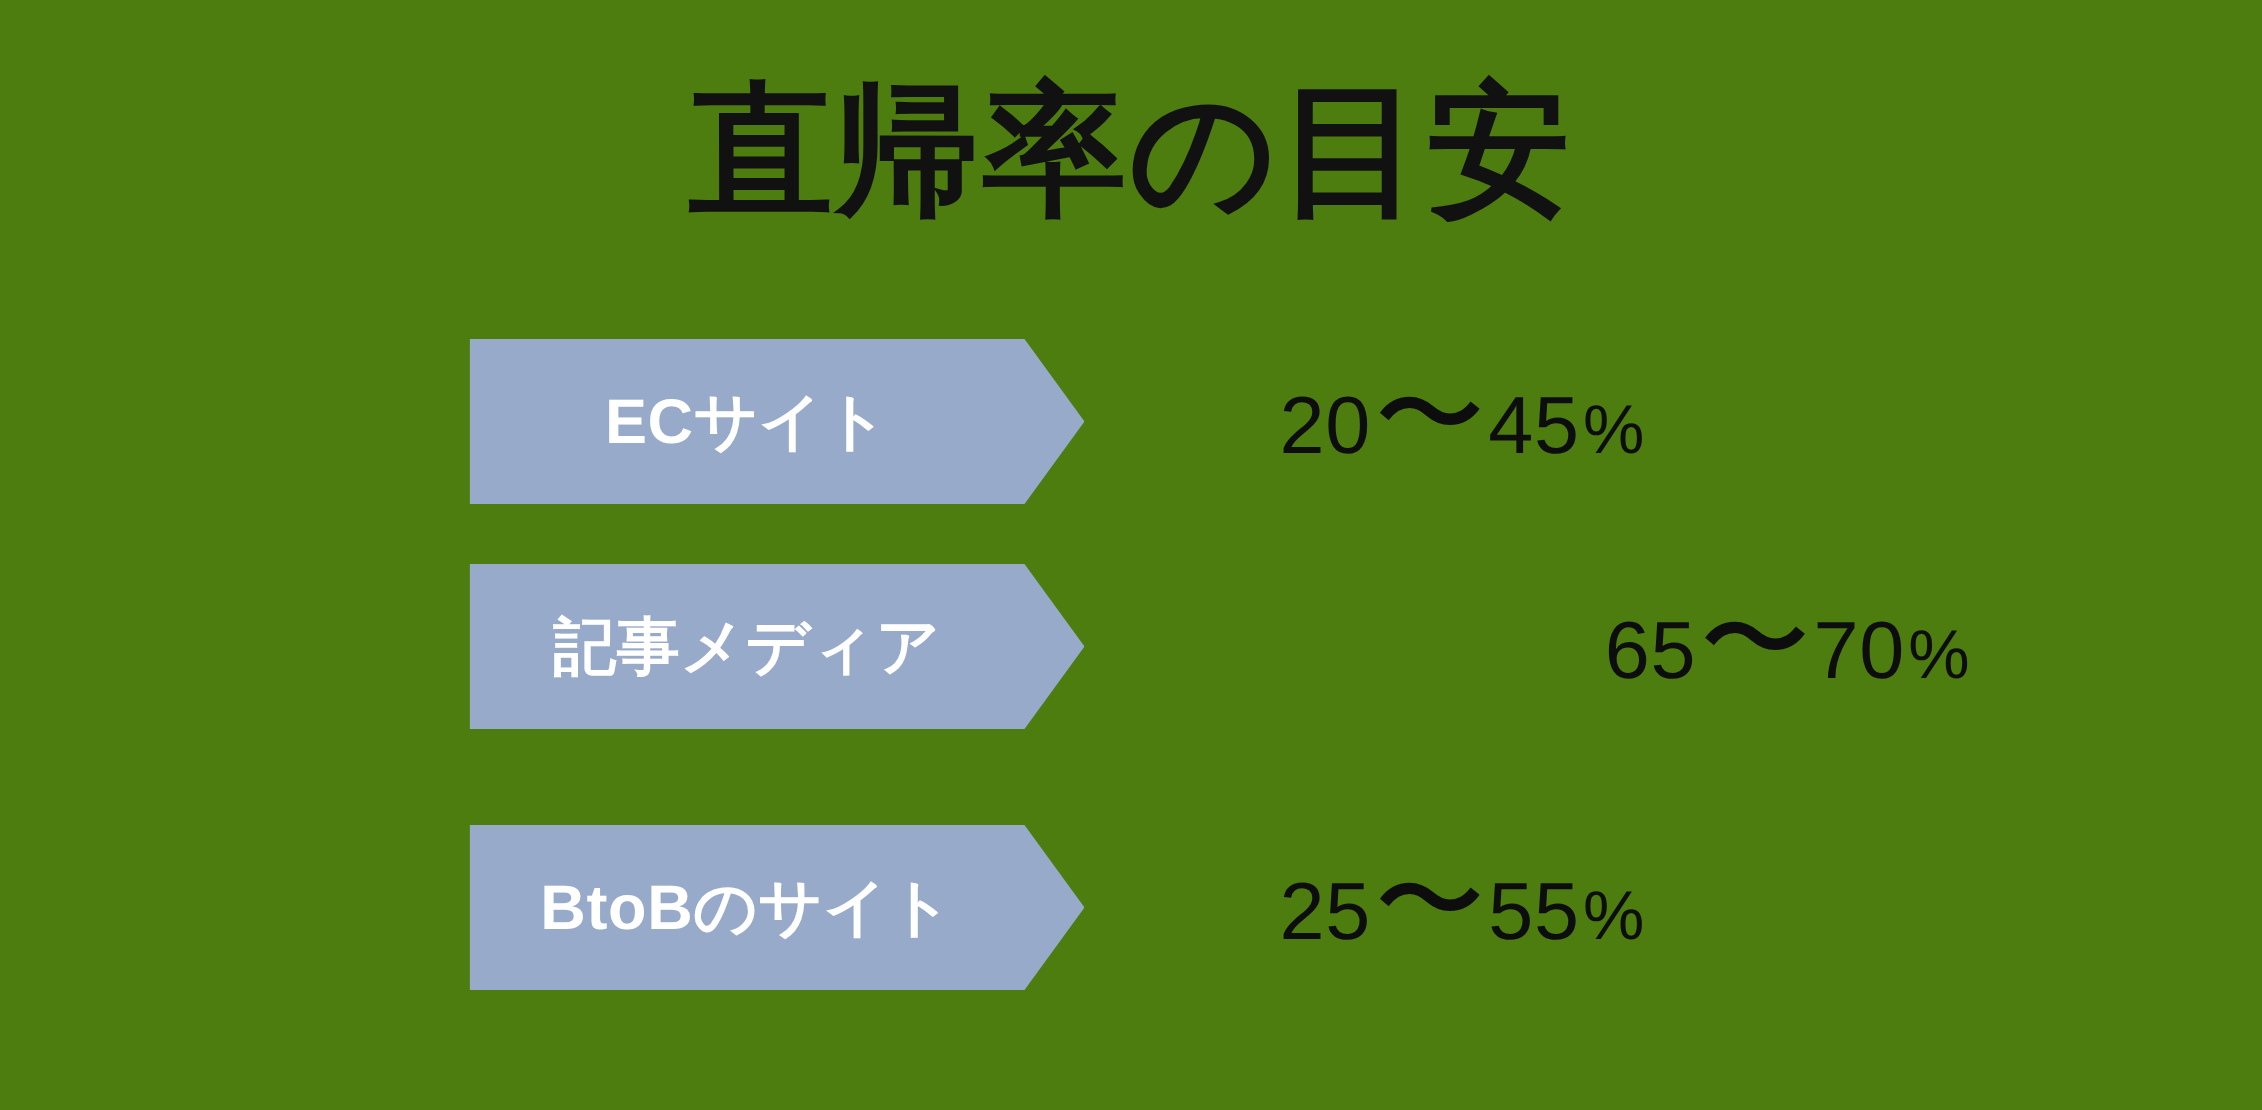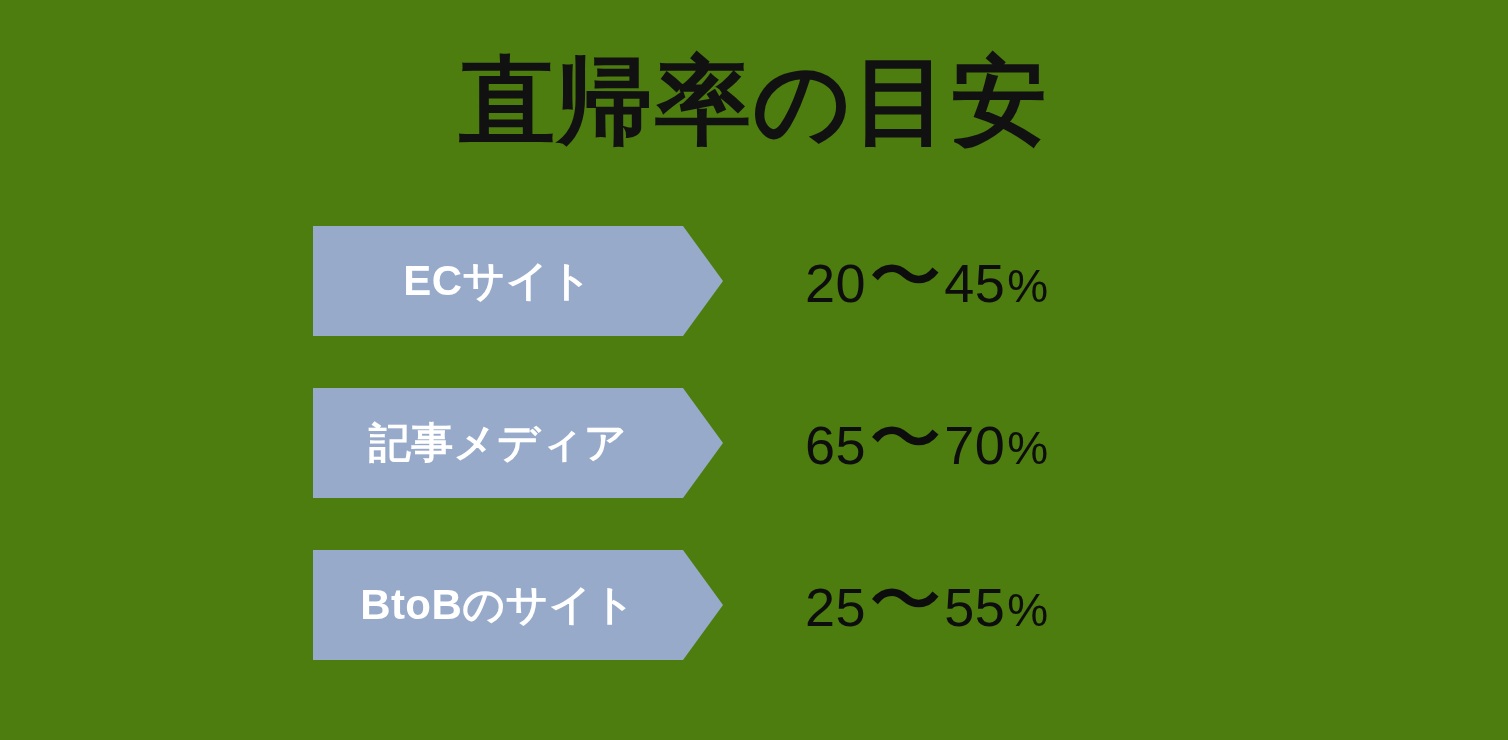--- a/index.html
+++ b/index.html
@@ -46,23 +46,24 @@
     height: 740px;
   }
 
   .row {
     position: absolute;
     left: 313px;
     width: 1000px;
     height: 110px;
     display: flex;
     align-items: center;
+    gap: 48px;
   }
   .row-0 { top: 226px; }
-  .row-1 { top: 388px; }
+  .row-1 { top: 376px; justify-content: space-between; }
   .row-2 { top: 550px; }
 
   
   .arrow {
     position: relative;
     width: 410px;
     height: 110px;
     flex: 0 0 auto;
     display: flex;
     align-items: center;

